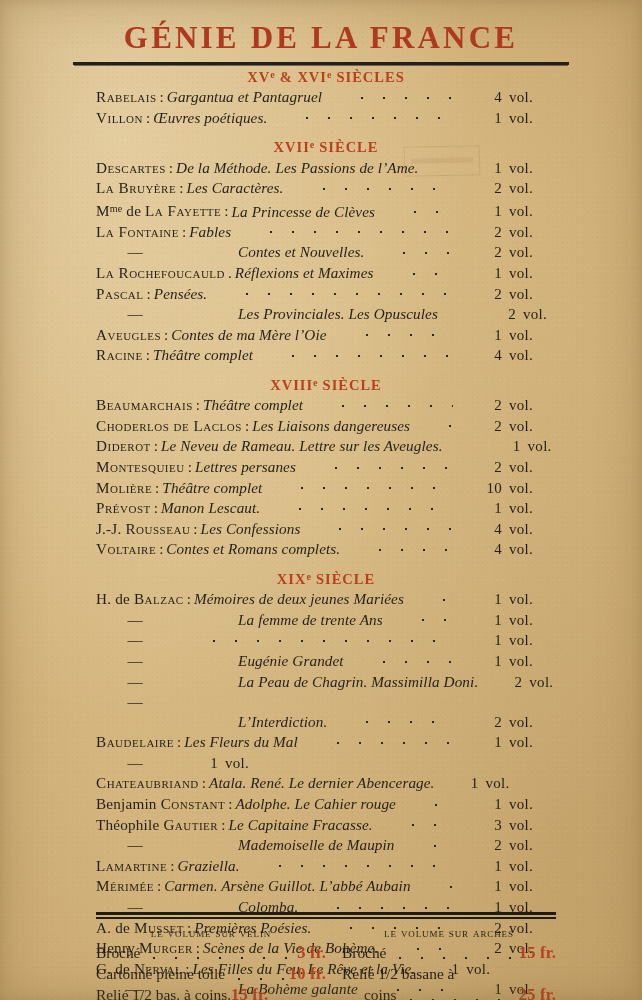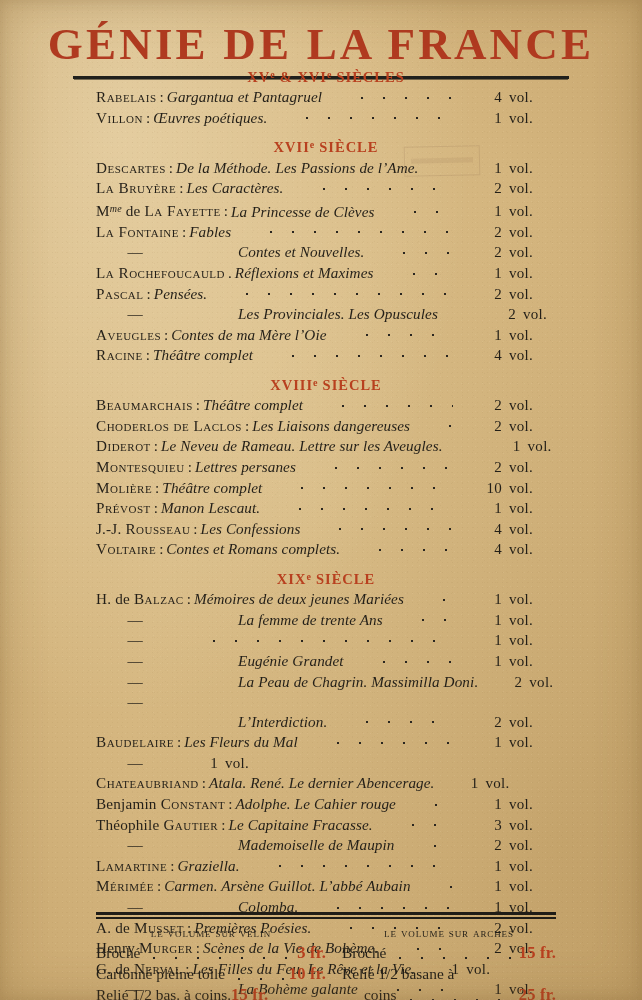--- a/index.html
+++ b/index.html
@@ -42,21 +42,21 @@
     inset: 0;
     pointer-events: none;
     box-shadow: inset 0 0 46px rgba(120,88,42,.30), inset 0 0 12px rgba(120,88,42,.18);
   }
 
   
   .title-block { position: absolute; left: 0; right: 0; top: 22px; }
   .main-title {
     text-align: center;
     color: #b03a20;
-    font-size: 45px;
+    font-size: 31px;
     font-weight: 700;
     letter-spacing: 3.2px;
     line-height: 1;
     font-family: "Liberation Serif", serif;
   }
   .title-rule {
     margin: 9px auto 0;
     width: 496px;
     height: 3px;
     background: #20201c;
@@ -116,21 +116,21 @@
     font-size: 15px;
     letter-spacing: .3px;
   }
   .row .vol .num { display: inline-block; width: 20px; text-align: right; }
   .row .vol .unit { margin-left: 7px; text-align: center; }
 
   
   .author { font-variant: small-caps; letter-spacing: .5px; }
   .author-mix { letter-spacing: .2px; }
   .author-mix .sc { font-variant: small-caps; letter-spacing: .5px; }
-  .sup { font-size: .66em; vertical-align: .45em; font-style: italic; }
+  .sup { font-size: .66em; vertical-align: .45em; }
   .sep { margin: 0 3px 0 3px; }
   .work { font-style: italic; letter-spacing: .1px; }
 
   
   .row.cont .lead-label { display: flex; align-items: baseline; }
   .row.cont .dash {
     display: inline-block;
     width: 78px;
     text-align: center;
     flex: 0 0 auto;

